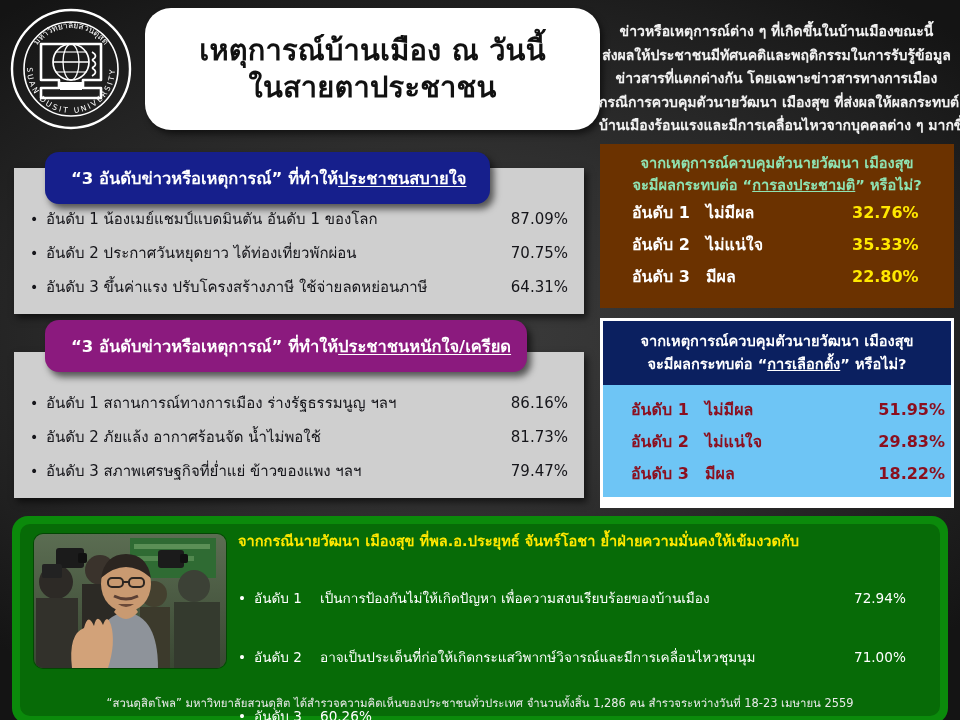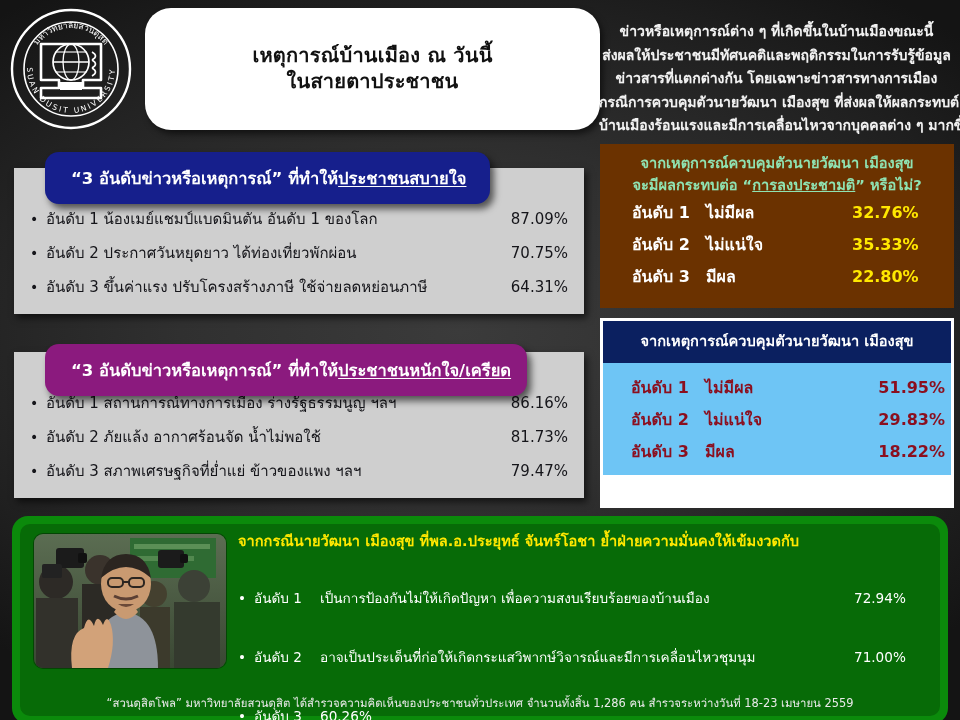--- a/index.html
+++ b/index.html
@@ -41,21 +41,21 @@
     border-radius: 26px;
     box-shadow: 3px 4px 6px rgba(0,0,0,0.55);
     display: flex;
     flex-direction: column;
     align-items: center;
     justify-content: center;
   }
   .title-line {
     color: #111;
     font-weight: bold;
-    font-size: 20px;
+    font-size: 29px;
     line-height: 1.28;
     letter-spacing: .2px;
     white-space: nowrap;
   }
 
   #intro {
     position: absolute;
     right: 6px; top: 20px;
     width: 355px;
     text-align: center;
@@ -324,21 +324,21 @@
       <span class="bullet">•</span>
       <span class="rank-label">อันดับ 2 ภัยแล้ง อากาศร้อนจัด  น้ำไม่พอใช้</span>
       <span class="rank-pct">81.73%</span>
     </div>
     <div class="rank-row">
       <span class="bullet">•</span>
       <span class="rank-label">อันดับ 3 สภาพเศรษฐกิจที่ย่ำแย่  ข้าวของแพง ฯลฯ</span>
       <span class="rank-pct">79.47%</span>
     </div>
   </div>
-  <div class="pill pill-purple" style="left:45px; top:344px; width:482px;">
+  <div class="pill pill-purple" style="left:45px; top:320px; width:482px;">
     <span class="pill-text"><span>“3 อันดับข่าวหรือเหตุการณ์” ที่ทำให้</span><u>ประชาชนหนักใจ/เครียด</u></span>
   </div>
 
   <div class="right-panel" id="panel-brown">
     <div class="rp-head">จากเหตุการณ์ควบคุมตัวนายวัฒนา เมืองสุข</div>
     <div class="rp-head"><span>จะมีผลกระทบต่อ “</span><u>การลงประชามติ</u><span>” หรือไม่?</span></div>
     <div class="rp-row">
       <span class="rp-rank">อันดับ 1</span>
       <span class="rp-name">ไม่มีผล</span>
       <span class="rp-pct">32.76%</span>
@@ -351,20 +351,21 @@
     <div class="rp-row">
       <span class="rp-rank">อันดับ 3</span>
       <span class="rp-name">มีผล</span>
       <span class="rp-pct">22.80%</span>
     </div>
   </div>
 
   <div class="right-panel" id="panel-blue-wrap">
     <div id="panel-blue-head">
       <div class="rp-head">จากเหตุการณ์ควบคุมตัวนายวัฒนา เมืองสุข</div>
+      <div class="rp-head"><span>จะมีผลกระทบต่อ “</span><u>การเลือกตั้ง</u><span>” หรือไม่?</span></div>
     </div>
     <div id="panel-blue-body">
       <div class="rp-row">
         <span class="rp-rank">อันดับ 1</span>
         <span class="rp-name">ไม่มีผล</span>
         <span class="rp-pct">51.95%</span>
       </div>
       <div class="rp-row">
         <span class="rp-rank">อันดับ 2</span>
         <span class="rp-name">ไม่แน่ใจ</span>

